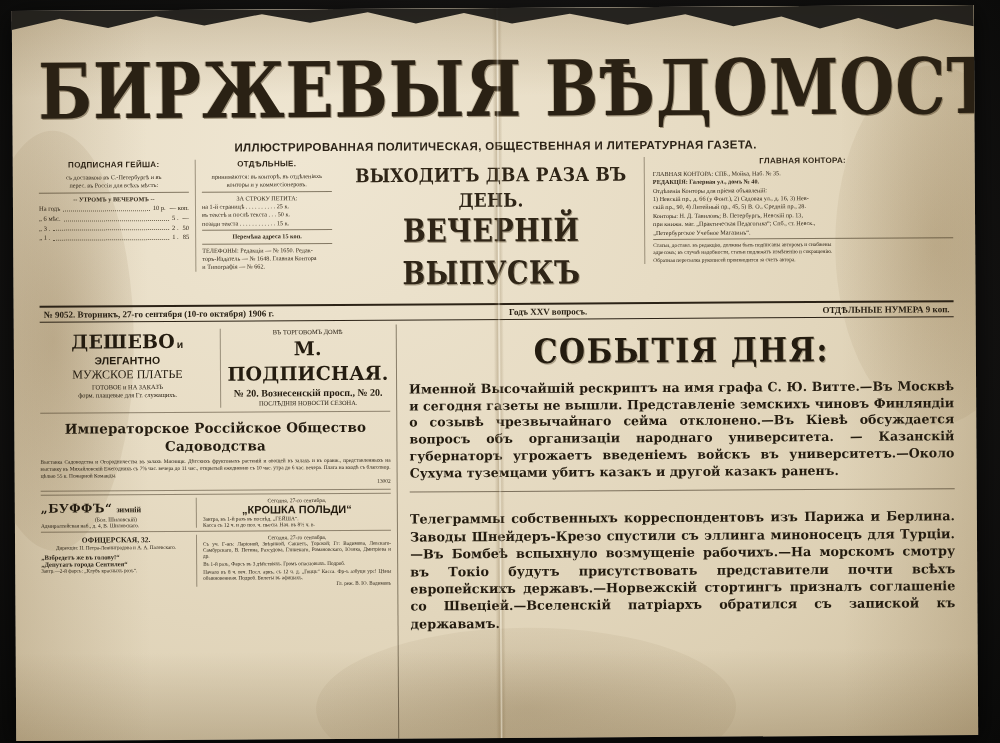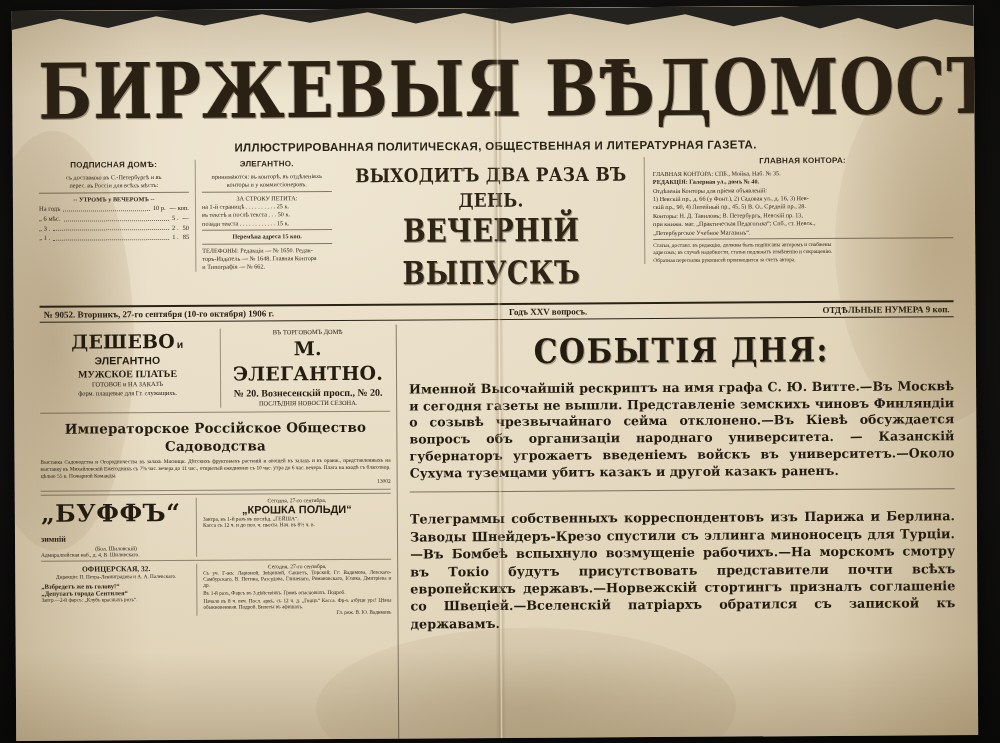--- a/index.html
+++ b/index.html
@@ -221,21 +221,21 @@
     display: flex;
     border-top: 1px solid rgba(55,44,26,0.5);
     padding-top: 3px;
     margin-top: 3px;
   }
   .theatre .tl { width: 150px; padding-right: 5px; }
   .theatre .tr { flex: 1; padding-left: 6px; border-left: 1px solid rgba(55,44,26,0.45); }
   .buff {
     font-family: "DejaVu Serif", serif;
     font-weight: 700;
-    font-size: 24px;
+    font-size: 12px;
     letter-spacing: 0.5px;
   }
   .fars {
     font-family: "DejaVu Serif", serif;
     font-weight: 700;
     font-size: 19px;
     letter-spacing: 1px;
   }
   .play-title {
     font-family: "Liberation Sans", sans-serif;
@@ -292,21 +292,21 @@
 
     <div class="content">
 
       <div class="masthead">БИРЖЕВЫЯ ВѢДОМОСТИ</div>
 
       <div class="sub-strap">ИЛЛЮСТРИРОВАННАЯ ПОЛИТИЧЕСКАЯ, ОБЩЕСТВЕННАЯ И ЛИТЕРАТУРНАЯ ГАЗЕТА.</div>
 
       <div class="head-cols">
 
         <div class="head-col hc-left">
-          <div class="hc-title">ПОДПИСНАЯ ДОМѢ:</div>
+          <div class="hc-title">ПОДПИСНАЯ ГЕЙША:</div>
           <div class="ctr">съ доставкою въ С.-Петербургѣ и въ</div>
           <div class="ctr">перес. въ Россіи для всѣхъ мѣстъ:</div>
           <div class="rule-thin"></div>
           <div class="ctr" style="font-weight:700">-- УТРОМЪ у ВЕЧЕРОМЪ --</div>
           <div class="price-rows">
             <div class="r">
               <span class="lbl">На годъ</span>
               <span class="dotted"></span>
               <span>10 р.</span>
               <span style="margin-left:4px">— коп.</span>
@@ -326,21 +326,21 @@
             <div class="r">
               <span class="lbl">„ 1 .</span>
               <span class="dotted"></span>
               <span>1 .</span>
               <span style="margin-left:4px">85</span>
             </div>
           </div>
         </div>
 
         <div class="head-col hc-mid2">
-          <div class="hc-title">ЭЛЕГАНТНО.</div>
+          <div class="hc-title">ОТДѢЛЬНЫЕ.</div>
           <div class="ctr">принимаются: въ конторѣ, въ отдѣленіяхъ конторы и у коммиссіонеровъ.</div>
           <div class="rule-thin"></div>
           <div class="ctr">ЗА СТРОКУ ПЕТИТА:</div>
           <div>на 1-й страницѣ . . . . . . . . . . 25 к.</div>
           <div>въ текстѣ и послѣ текста . . . 50 к.</div>
           <div>позади текста . . . . . . . . . . . . 15 к.</div>
           <div class="rule-thin"></div>
           <div class="ctr" style="font-weight:700">Перемѣна адреса 15 коп.</div>
           <div class="rule-thin"></div>
           <div>ТЕЛЕФОНЫ: Редакціи — № 1650. Редак-</div>
@@ -379,27 +379,27 @@
       <div class="body-cols">
 
         <div class="col-left">
 
           <div class="ad ad-top">
             <div class="left">
               <div class="ad-center">
                 <span class="ad-hl-big">ДЕШЕВО</span>
                 <span class="ad-hl">и ЭЛЕГАНТНО</span>
               </div>
-              <div class="ad-center" style="font-weight:700;font-size:10px">МУЖСКОЕ ПЛАТЬЕ</div>
+              <div class="ad-center" style="font-weight:400;font-size:12px">МУЖСКОЕ ПЛАТЬЕ</div>
               <div class="ad-center">ГОТОВОЕ и НА ЗАКАЗЪ</div>
               <div class="ad-center">форм. плащевые для Гг. служащихъ.</div>
             </div>
             <div class="right">
               <div>ВЪ ТОРГОВОМЪ ДОМѢ</div>
-              <div class="ad-hl-big">М. ЭЛЕГАНТНО.</div>
+              <div class="ad-hl-big">М. ПОДПИСНАЯ.</div>
               <div style="font-weight:700;font-size:10px">№ 20. Вознесенскій просп., № 20.</div>
               <div>ПОСЛѢДНІЯ НОВОСТИ СЕЗОНА.</div>
             </div>
           </div>
 
           <div class="ad">
             <div class="soc-title">Императорское Россійское Общество Садоводства</div>
             <div class="just" style="font-size:5.4px">Выставка Садоводства и Огородничества въ залахъ Мясницк. Дѣтскихъ фруктовыхъ растеній и овощей въ залахъ и въ оранж., представленныхъ на выставку въ Михайловскій Ежегодникъ съ 7% час. вечера до 11 час., открытый ежедневно съ 10 час. утра до 6 час. вечера. Плата на входѣ съ благотвор. цѣлью 55 к. Пожарной Команды.</div>
             <div style="text-align:right;font-size:5.4px">13002</div>
           </div>

